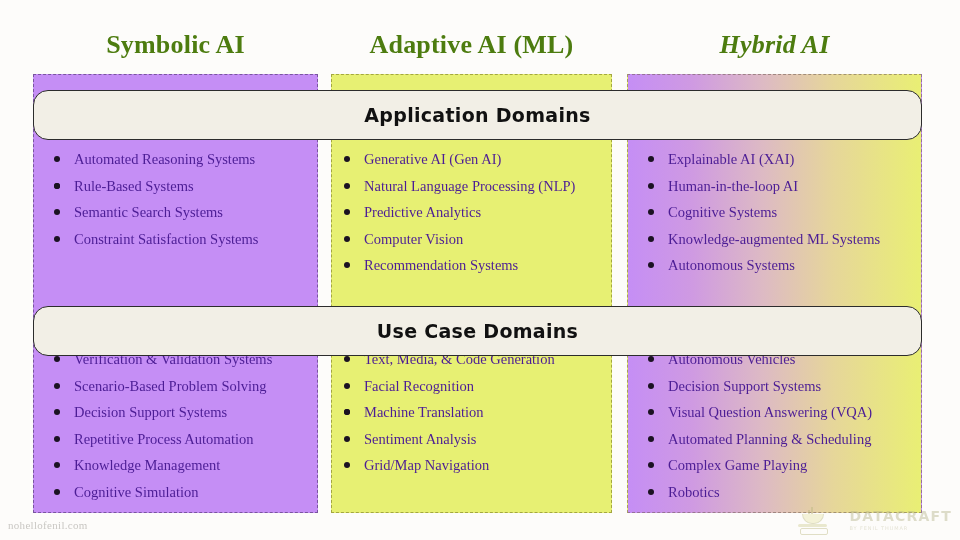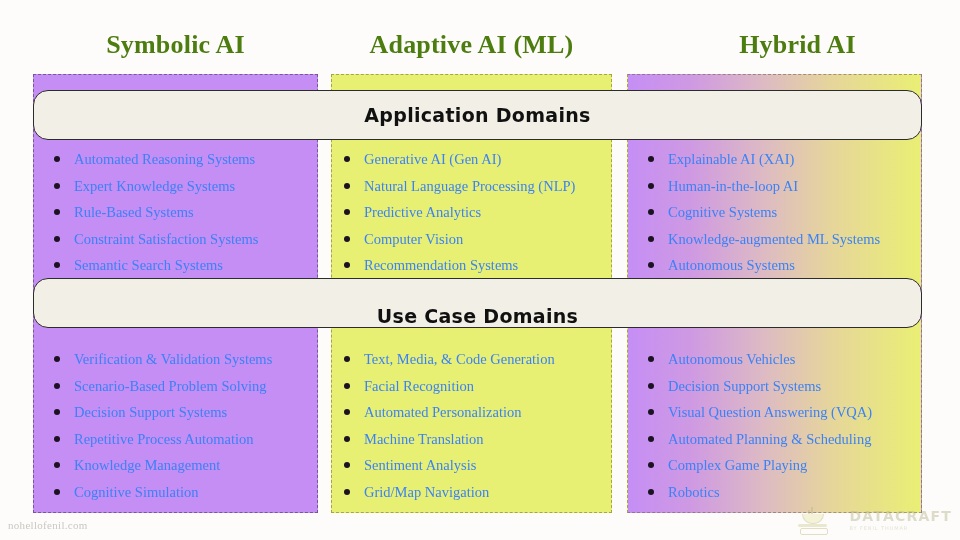--- a/index.html
+++ b/index.html
@@ -25,21 +25,21 @@
     text-align: center;
     font-family: "Liberation Serif", serif;
     font-weight: bold;
     font-size: 26px;
     color: #4d7c0f;
     letter-spacing: 0.2px;
     white-space: nowrap;
   }
   #head-0 { left: 33px;  width: 285px; }
   #head-1 { left: 331px; width: 281px; }
-  #head-2 { left: 650px; width: 295px; }
+  #head-2 { left: 627px; width: 295px; font-style: italic; }
 
   
   .band {
     position: absolute;
     top: 74px;
     height: 439px;
     border: 1.4px dashed rgba(60,40,90,0.55);
     box-sizing: border-box;
   }
   #band-0 { left: 33px;  width: 285px; background: #c58ef5; }
@@ -63,35 +63,35 @@
     display: flex;
     align-items: center;
     justify-content: center;
     font-family: "DejaVu Sans", sans-serif;
     font-weight: bold;
     font-size: 19px;
     color: #111111;
     letter-spacing: 0.3px;
   }
   #banner-0 { top: 90px; }
-  #banner-1 { top: 278px; align-items: flex-end; }
+  #banner-1 { top: 306px; }
 
   
   .list {
     position: absolute;
     margin: 0;
     padding: 0;
     list-style: none;
   }
   .list li {
     position: relative;
     padding-left: 22px;
     font-family: "Liberation Serif", serif;
     font-size: 14.5px;
-    color: #3b82f6;
+    color: #4c1d95;
     line-height: 16px;
     white-space: nowrap;
   }
   .list li .bullet {
     position: absolute;
     left: 2px;
     top: 5px;
     width: 6px;
     height: 6px;
     border-radius: 50%;
@@ -197,24 +197,24 @@
   <div class="col-head" id="head-0">Symbolic AI</div>
   <div class="col-head" id="head-1">Adaptive AI (ML)</div>
   <div class="col-head" id="head-2">Hybrid AI</div>
 
   <div class="band" id="band-0"></div>
   <div class="band" id="band-1"></div>
   <div class="band" id="band-2"></div>
 
   <ul class="list upper" id="list-u-0">
       <li><span class="bullet"></span><span>Automated Reasoning Systems</span></li>
-      <li><span class="bullet"></span><span>Expert Knowledge Systems</span></li>
+      <li><span class="bullet"></span></li>
       <li><span class="bullet"></span><span>Rule-Based Systems</span></li>
+      <li><span class="bullet"></span><span>Semantic Search Systems</span></li>
       <li><span class="bullet"></span><span>Constraint Satisfaction Systems</span></li>
-      <li><span class="bullet"></span><span>Semantic Search Systems</span></li>
     </ul>
   <ul class="list upper" id="list-u-1">
       <li><span class="bullet"></span><span>Generative AI (Gen AI)</span></li>
       <li><span class="bullet"></span><span>Natural Language Processing (NLP)</span></li>
       <li><span class="bullet"></span><span>Predictive Analytics</span></li>
       <li><span class="bullet"></span><span>Computer Vision</span></li>
       <li><span class="bullet"></span><span>Recommendation Systems</span></li>
     </ul>
   <ul class="list upper" id="list-u-2">
       <li><span class="bullet"></span><span>Explainable AI (XAI)</span></li>
@@ -228,21 +228,21 @@
       <li><span class="bullet"></span><span>Verification &amp; Validation Systems</span></li>
       <li><span class="bullet"></span><span>Scenario-Based Problem Solving</span></li>
       <li><span class="bullet"></span><span>Decision Support Systems</span></li>
       <li><span class="bullet"></span><span>Repetitive Process Automation</span></li>
       <li><span class="bullet"></span><span>Knowledge Management</span></li>
       <li><span class="bullet"></span><span>Cognitive Simulation</span></li>
     </ul>
   <ul class="list lower" id="list-l-1">
       <li><span class="bullet"></span><span>Text, Media, &amp; Code Generation</span></li>
       <li><span class="bullet"></span><span>Facial Recognition</span></li>
-      <li><span class="bullet"></span><span>Automated Personalization</span></li>
+      <li><span class="bullet"></span></li>
       <li><span class="bullet"></span><span>Machine Translation</span></li>
       <li><span class="bullet"></span><span>Sentiment Analysis</span></li>
       <li><span class="bullet"></span><span>Grid/Map Navigation</span></li>
     </ul>
   <ul class="list lower" id="list-l-2">
       <li><span class="bullet"></span><span>Autonomous Vehicles</span></li>
       <li><span class="bullet"></span><span>Decision Support Systems</span></li>
       <li><span class="bullet"></span><span>Visual Question Answering (VQA)</span></li>
       <li><span class="bullet"></span><span>Automated Planning &amp; Scheduling</span></li>
       <li><span class="bullet"></span><span>Complex Game Playing</span></li>

